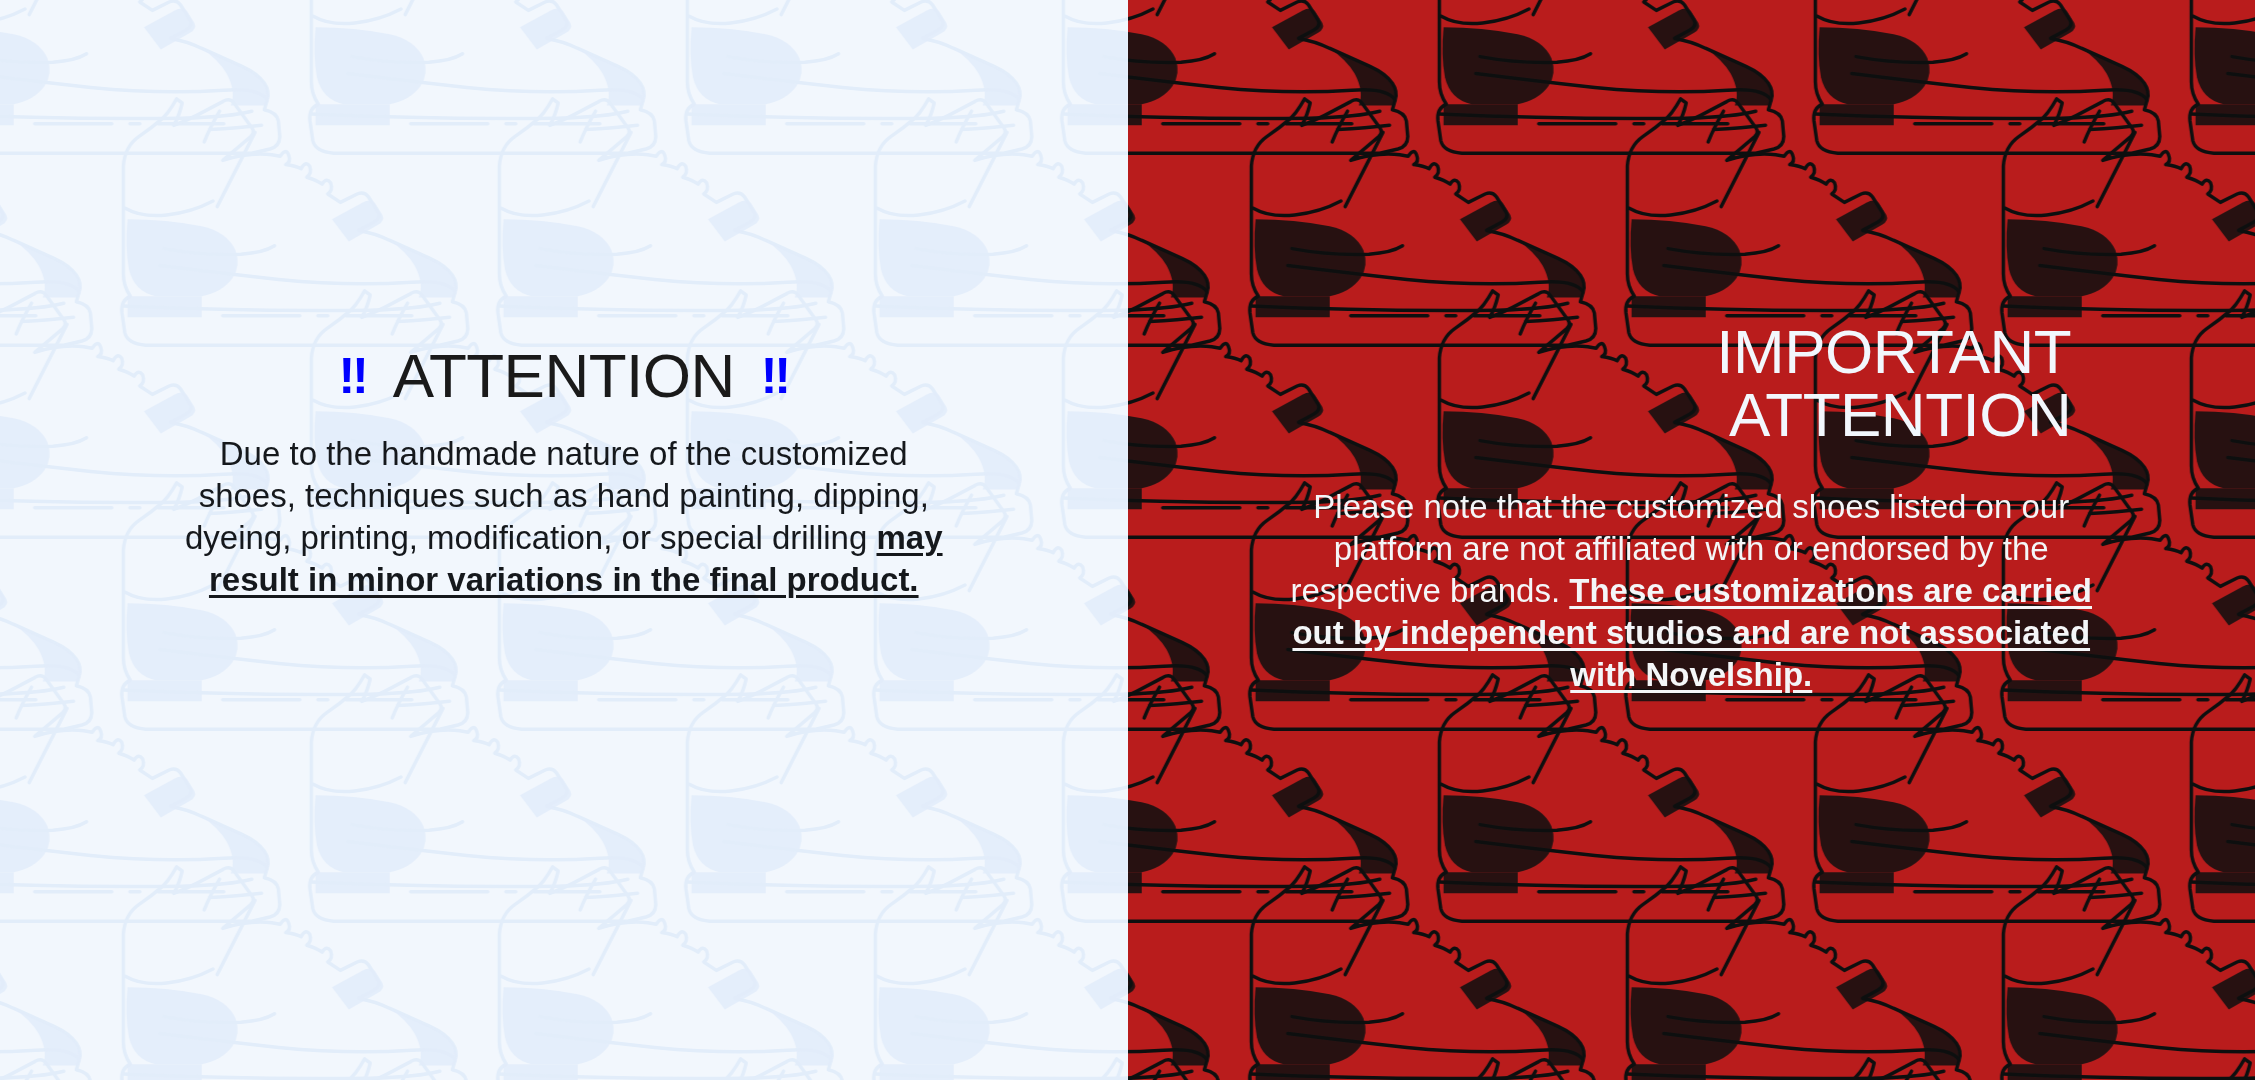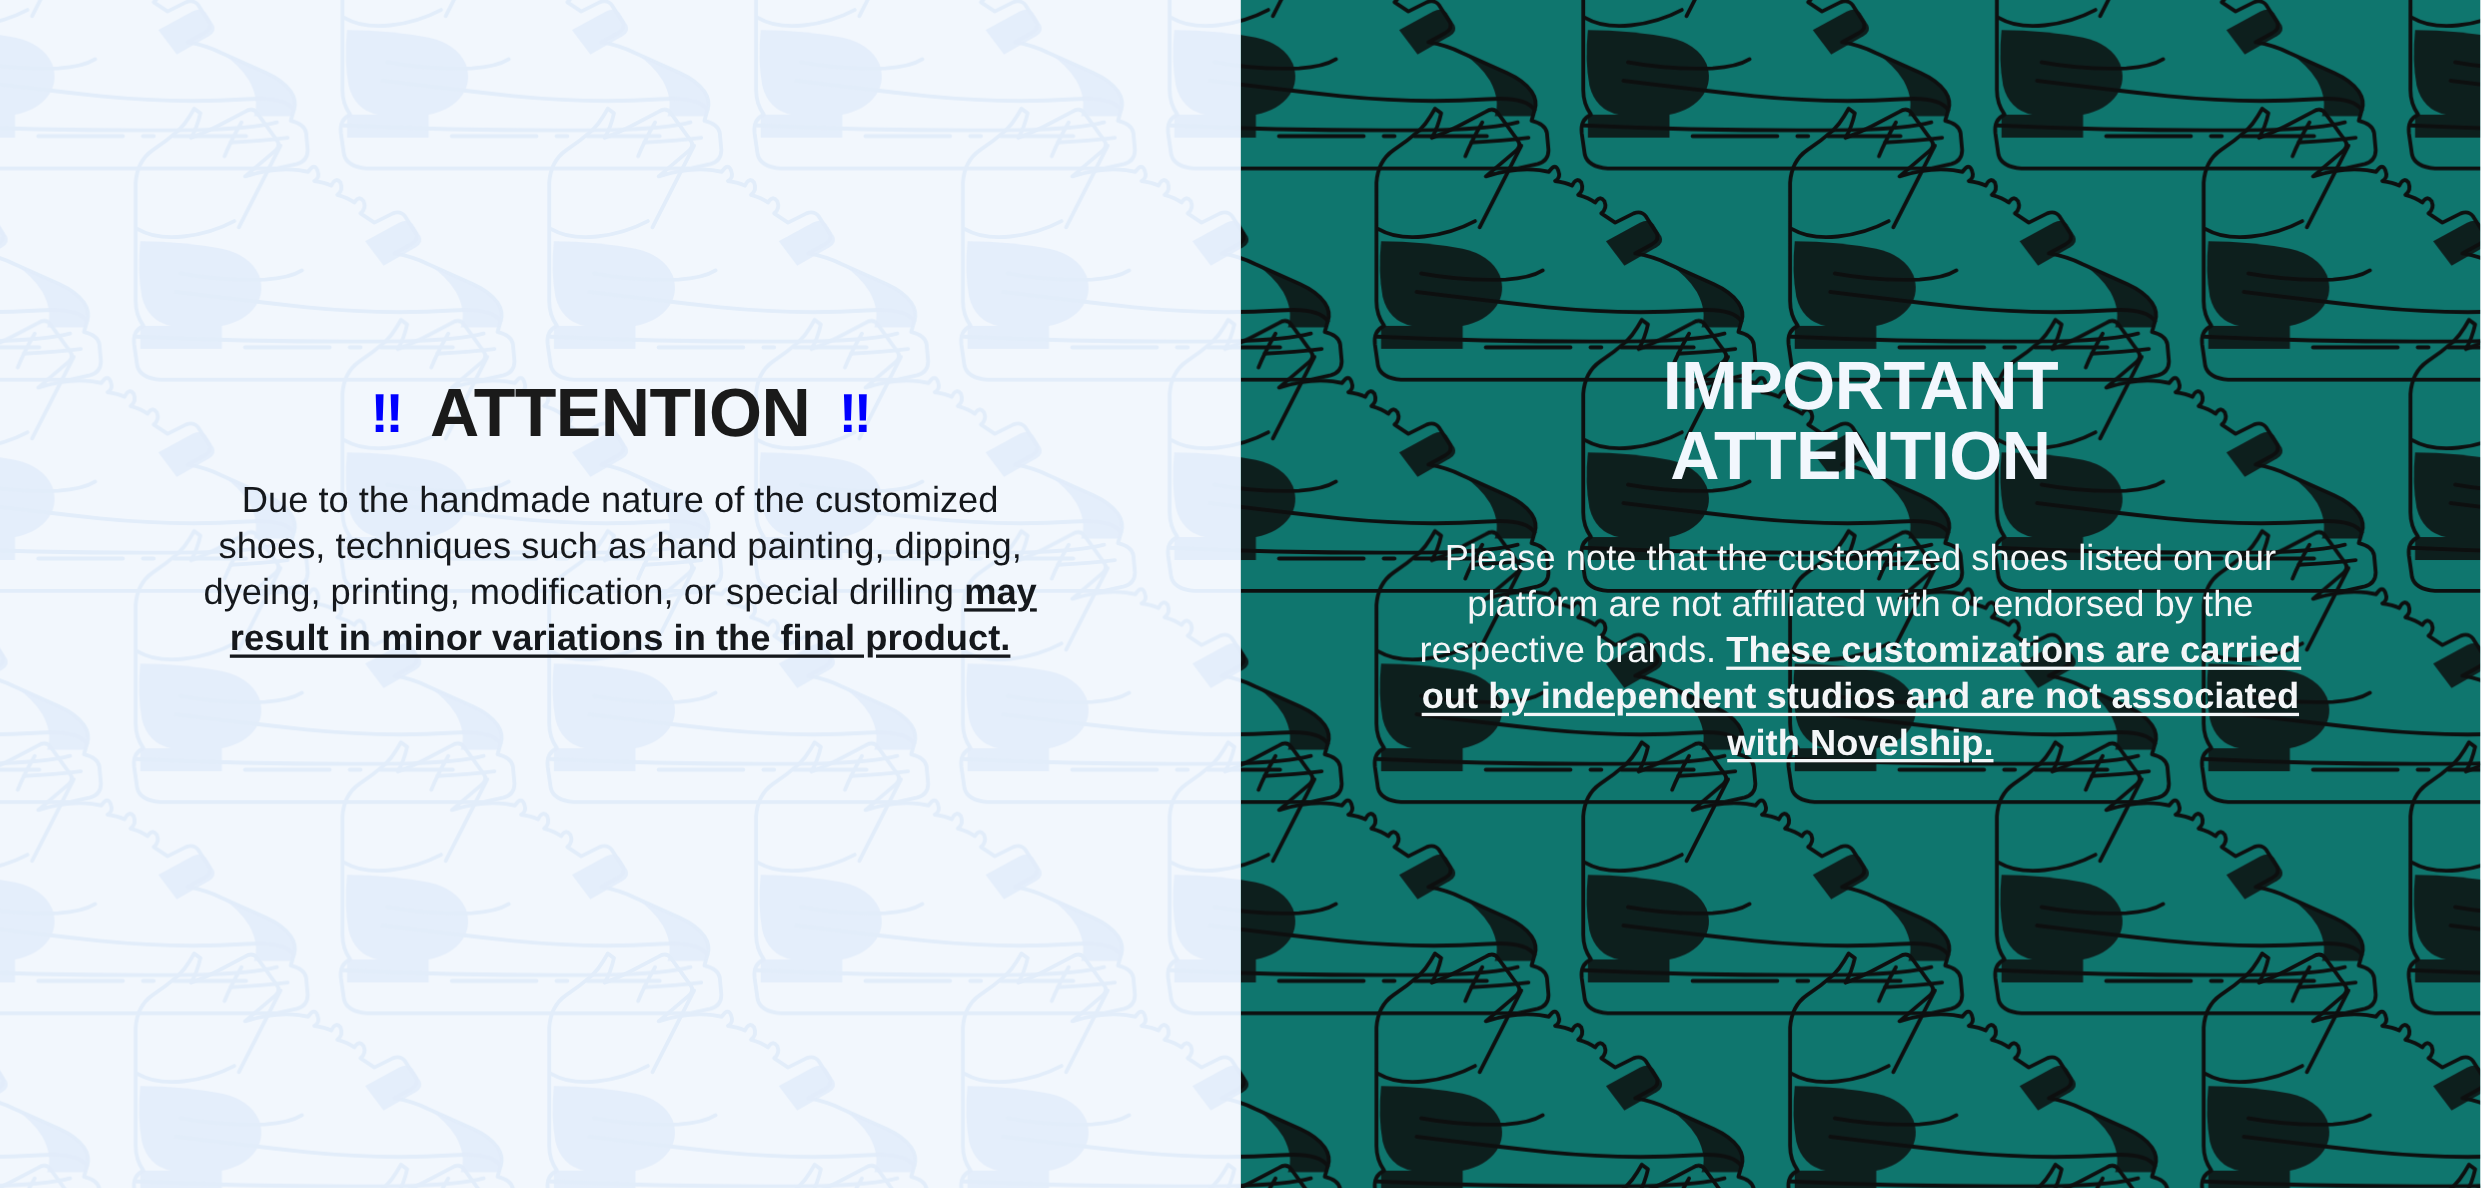--- a/index.html
+++ b/index.html
@@ -23,21 +23,21 @@
   .panel {
     position: relative;
     width: 50%;
     height: 100%;
     overflow: hidden;
     box-sizing: border-box;
   }
 
   
   .panel--light { background-color: #f2f7fd; }
-  .panel--dark  { background-color: #0f766e; }
+  .panel--dark  { background-color: #b91c1c; }
 
   
   .pattern {
     position: absolute;
     inset: 0;
     pointer-events: none;
     z-index: 0;
   }
   .pattern svg { display: block; width: 100%; height: 100%; }
 
@@ -49,24 +49,25 @@
     height: 100%;
     display: flex;
     flex-direction: column;
     align-items: center;
     justify-content: flex-start;
     text-align: center;
   }
 
   .heading {
     margin: 0;
-    font-weight: 700;
+    font-weight: 400;
     letter-spacing: -0.5px;
     line-height: 1.02;
     white-space: nowrap;
+    text-align: right;
   }
 
   .heading-row {
     display: flex;
     align-items: center;
     justify-content: center;
     gap: 26px;
   }
 
   .bang {

